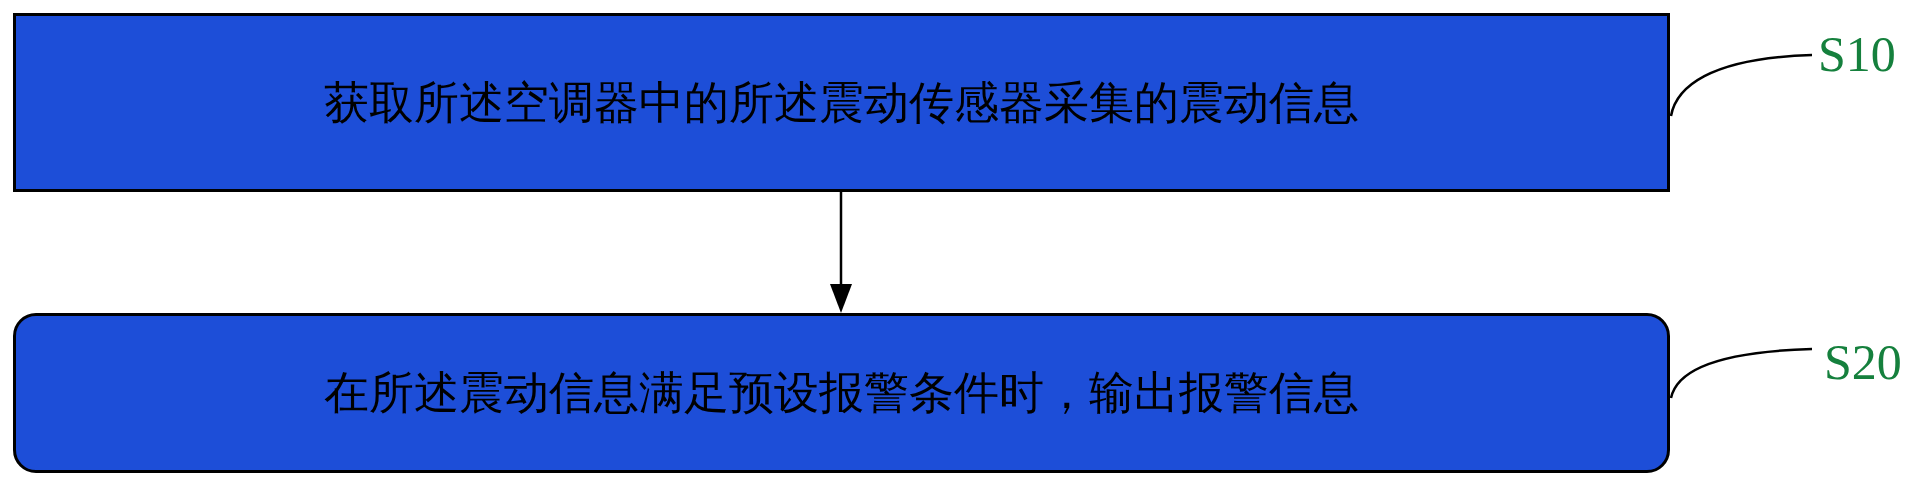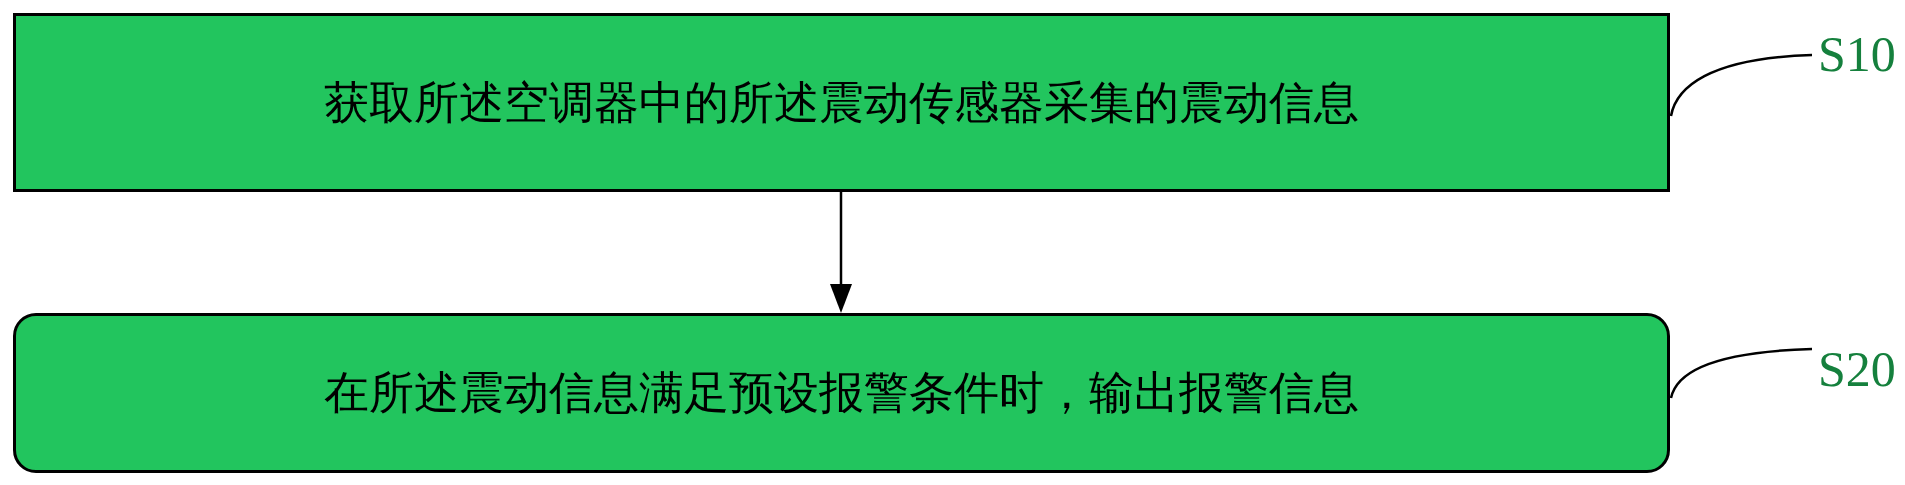--- a/index.html
+++ b/index.html
@@ -14,21 +14,21 @@
     background: #ffffff;
     overflow: hidden;
     font-family: "Liberation Serif", "DejaVu Serif", serif;
   }
   .step-box {
     position: absolute;
     left: 13px;
     width: 1657px;
     border: 3px solid #000000;
     box-sizing: border-box;
-    background: #22c55e;
+    background: #1d4ed8;
     display: flex;
     align-items: center;
     justify-content: center;
   }
   .step-box-1 {
     top: 13px;
     height: 179px;
   }
   .step-box-2 {
     top: 313px;
@@ -48,21 +48,22 @@
     left: 1818px;
     color: #15803d;
     font-size: 50px;
     line-height: 1;
     white-space: nowrap;
   }
   .ref-label-1 {
     top: 29px;
   }
   .ref-label-2 {
-    top: 344px;
+    top: 337px;
+    margin-left: 6px;
   }
   .connector-layer {
     position: absolute;
     left: 0;
     top: 0;
     width: 1905px;
     height: 485px;
     pointer-events: none;
   }
 </style>

